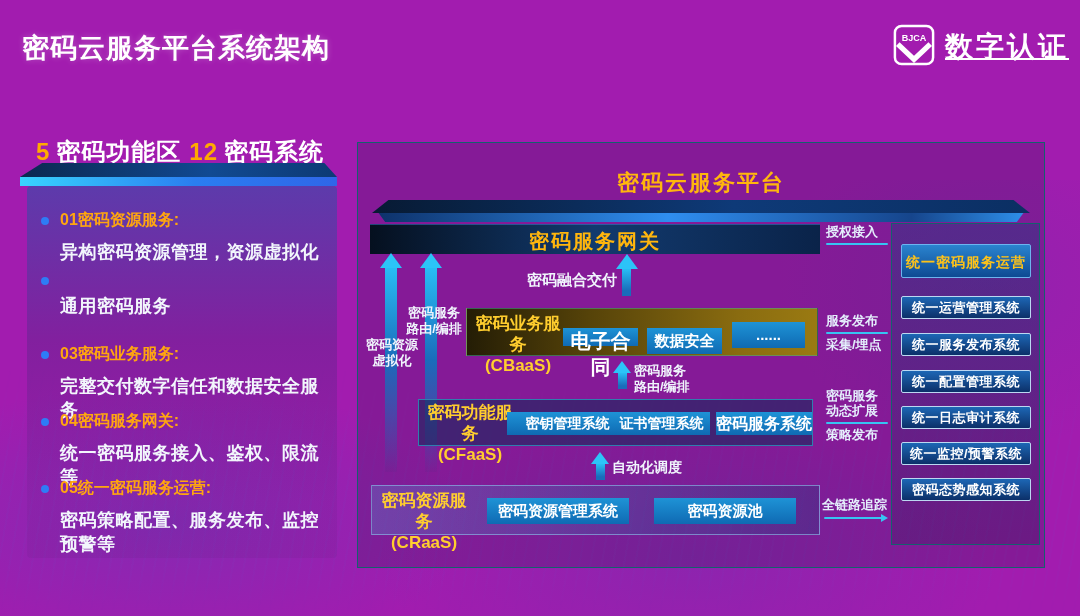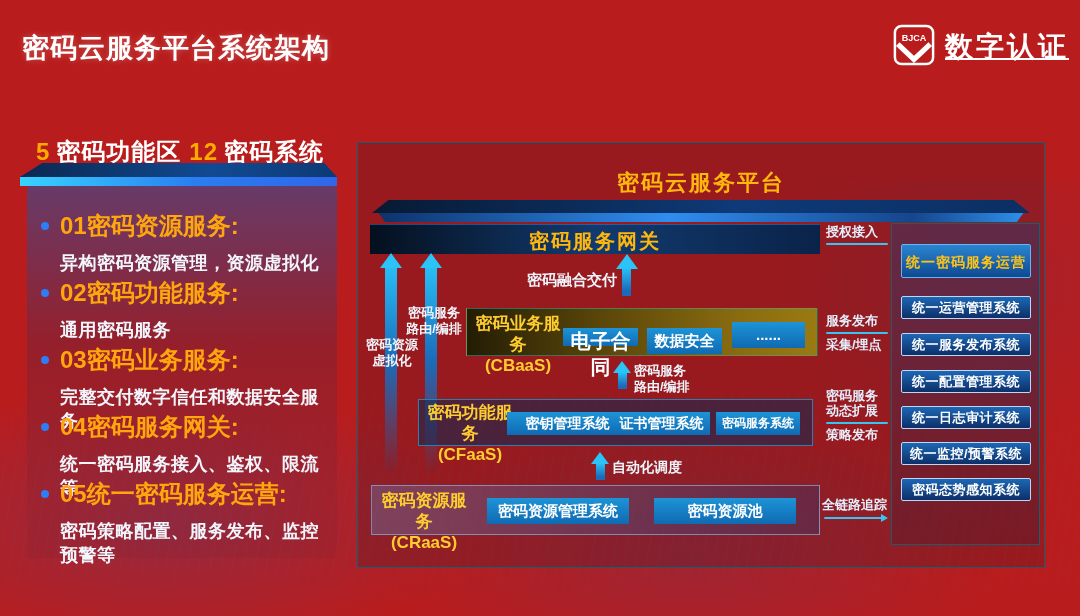--- a/index.html
+++ b/index.html
@@ -1,16 +1,16 @@
 <!DOCTYPE html>
 <html><head>
 <meta charset="utf-8">
 <style>
   html,body{margin:0;padding:0;background:#02050b;}
-  .stage{position:relative;width:1080px;height:616px;background:#b91c1c;overflow:hidden;
+  .stage{position:relative;width:1080px;height:616px;background:#a21caf;overflow:hidden;
          font-family:"Liberation Sans",sans-serif;}
   .abs{position:absolute;}
   
   .bg-glow1{left:0;top:380px;width:480px;height:236px;
     background:radial-gradient(ellipse at 35% 60%,rgba(30,90,190,.22),rgba(0,0,0,0) 70%);}
   .bg-glow2{left:380px;top:420px;width:620px;height:196px;
     background:radial-gradient(ellipse at 50% 70%,rgba(25,80,170,.16),rgba(0,0,0,0) 72%);}
   .bg-glow3{left:780px;top:180px;width:300px;height:260px;
     background:radial-gradient(ellipse at 70% 40%,rgba(25,75,160,.10),rgba(0,0,0,0) 75%);}
   .bg-streaks{left:0;top:360px;width:1080px;height:256px;opacity:.5;
@@ -27,21 +27,21 @@
   .lp-header .num{color:#ffaa00;margin-right:6px;}
   .lp-header .gap{margin-left:8px;}
   .lp-plat-top{left:20px;top:163px;width:317px;height:14px;
     background:linear-gradient(90deg,#0b2850,#114a92 60%,#0d3a75);
     clip-path:polygon(7% 0,96% 0,100% 100%,0 100%);}
   .lp-plat-bar{left:20px;top:177px;width:317px;height:9px;
     background:linear-gradient(90deg,#38d4ff,#2a7ef0 55%,#2f66e8);}
   .lp-panel{left:27px;top:186px;width:310px;height:372px;border-radius:4px;
     background:linear-gradient(180deg,rgba(36,84,168,.55),rgba(18,45,100,.22) 42%,rgba(8,20,45,.05) 85%);}
   .lp-item{position:absolute;left:14px;width:288px;color:#eef3fa;}
-  .lp-head{font-size:24px;font-weight:bold;color:#ffa60f;display:flex;align-items:center;}
+  .lp-head{font-size:16px;font-weight:bold;color:#ffa60f;display:flex;align-items:center;}
   .bullet{display:inline-block;width:8px;height:8px;border-radius:50%;background:#2e7cf6;margin-right:11px;flex:0 0 auto;}
   .lp-body{margin-top:9px;padding-left:19px;font-size:18px;font-weight:bold;color:#f2f6fc;letter-spacing:.5px;}
   
   .main-panel{left:357px;top:142px;width:688px;height:426px;border:1px solid #15606e;
     background:rgba(8,22,46,.18);box-sizing:border-box;}
   .mp-title{left:357px;top:168px;width:688px;text-align:center;font-size:22px;font-weight:bold;
     color:#ffb60d;letter-spacing:2px;}
   .mp-plat-top{left:372px;top:200px;width:658px;height:13px;
     background:linear-gradient(90deg,#071a33,#0e3a78 55%,#0b2f63);
     clip-path:polygon(2.5% 0,97.5% 0,100% 100%,0 100%);}
@@ -125,21 +125,20 @@
     <div class="lp-item" style="top:24px">
       <div class="lp-head">
           <span class="bullet"></span>
           <span>01密码资源服务:</span>
         </div>
       <div class="lp-body">异构密码资源管理，资源虚拟化</div>
     </div>
     <div class="lp-item" style="top:91px">
       <div class="lp-head">
           <span class="bullet"></span>
-          <span>02密码功能服务:</span>
         </div>
       <div class="lp-body">通用密码服务</div>
     </div>
     <div class="lp-item" style="top:158px">
       <div class="lp-head">
           <span class="bullet"></span>
           <span>03密码业务服务:</span>
         </div>
       <div class="lp-body">完整交付数字信任和数据安全服务</div>
     </div>
@@ -188,21 +187,21 @@
   <div class="head sm-head" style="left:613px;top:361px"></div>
   <div class="shaft sm-shaft" style="left:618px;top:373px;height:16px"></div>
   <div class="flow-label" style="left:634px;top:363px;width:64px;text-align:left">密码服务
 路由/编排</div>
 
   <div class="abs cfaas-box"></div>
   <div class="layer-label" style="left:420px;top:402px;width:100px">密码功能服务
 (CFaaS)</div>
   <div class="blue-box" style="left:507px;top:412px;width:121px;height:23px;line-height:23px;font-size:14px">密钥管理系统</div>
   <div class="blue-box" style="left:613px;top:412px;width:97px;height:23px;line-height:23px;font-size:14px">证书管理系统</div>
-  <div class="blue-box" style="left:716px;top:412px;width:84px;height:23px;line-height:23px;font-size:12px">密码服务系统</div>
+  <div class="blue-box" style="left:716px;top:412px;width:96px;height:23px;line-height:23px;font-size:16px">密码服务系统</div>
 
   <div class="head sm-head" style="left:591px;top:452px"></div>
   <div class="shaft sm-shaft" style="left:596px;top:464px;height:16px"></div>
   <div class="flow-label" style="left:602px;top:459px;width:80px;font-size:14px;text-align:right">自动化调度</div>
 
   <div class="abs craas-box"></div>
   <div class="layer-label" style="left:374px;top:490px;width:100px">密码资源服务
 (CRaaS)</div>
   <div class="blue-box" style="left:487px;top:498px;width:142px;height:26px;line-height:26px;font-size:15px">密码资源管理系统</div>
   <div class="blue-box" style="left:654px;top:498px;width:142px;height:26px;line-height:26px;font-size:15px">密码资源池</div>

